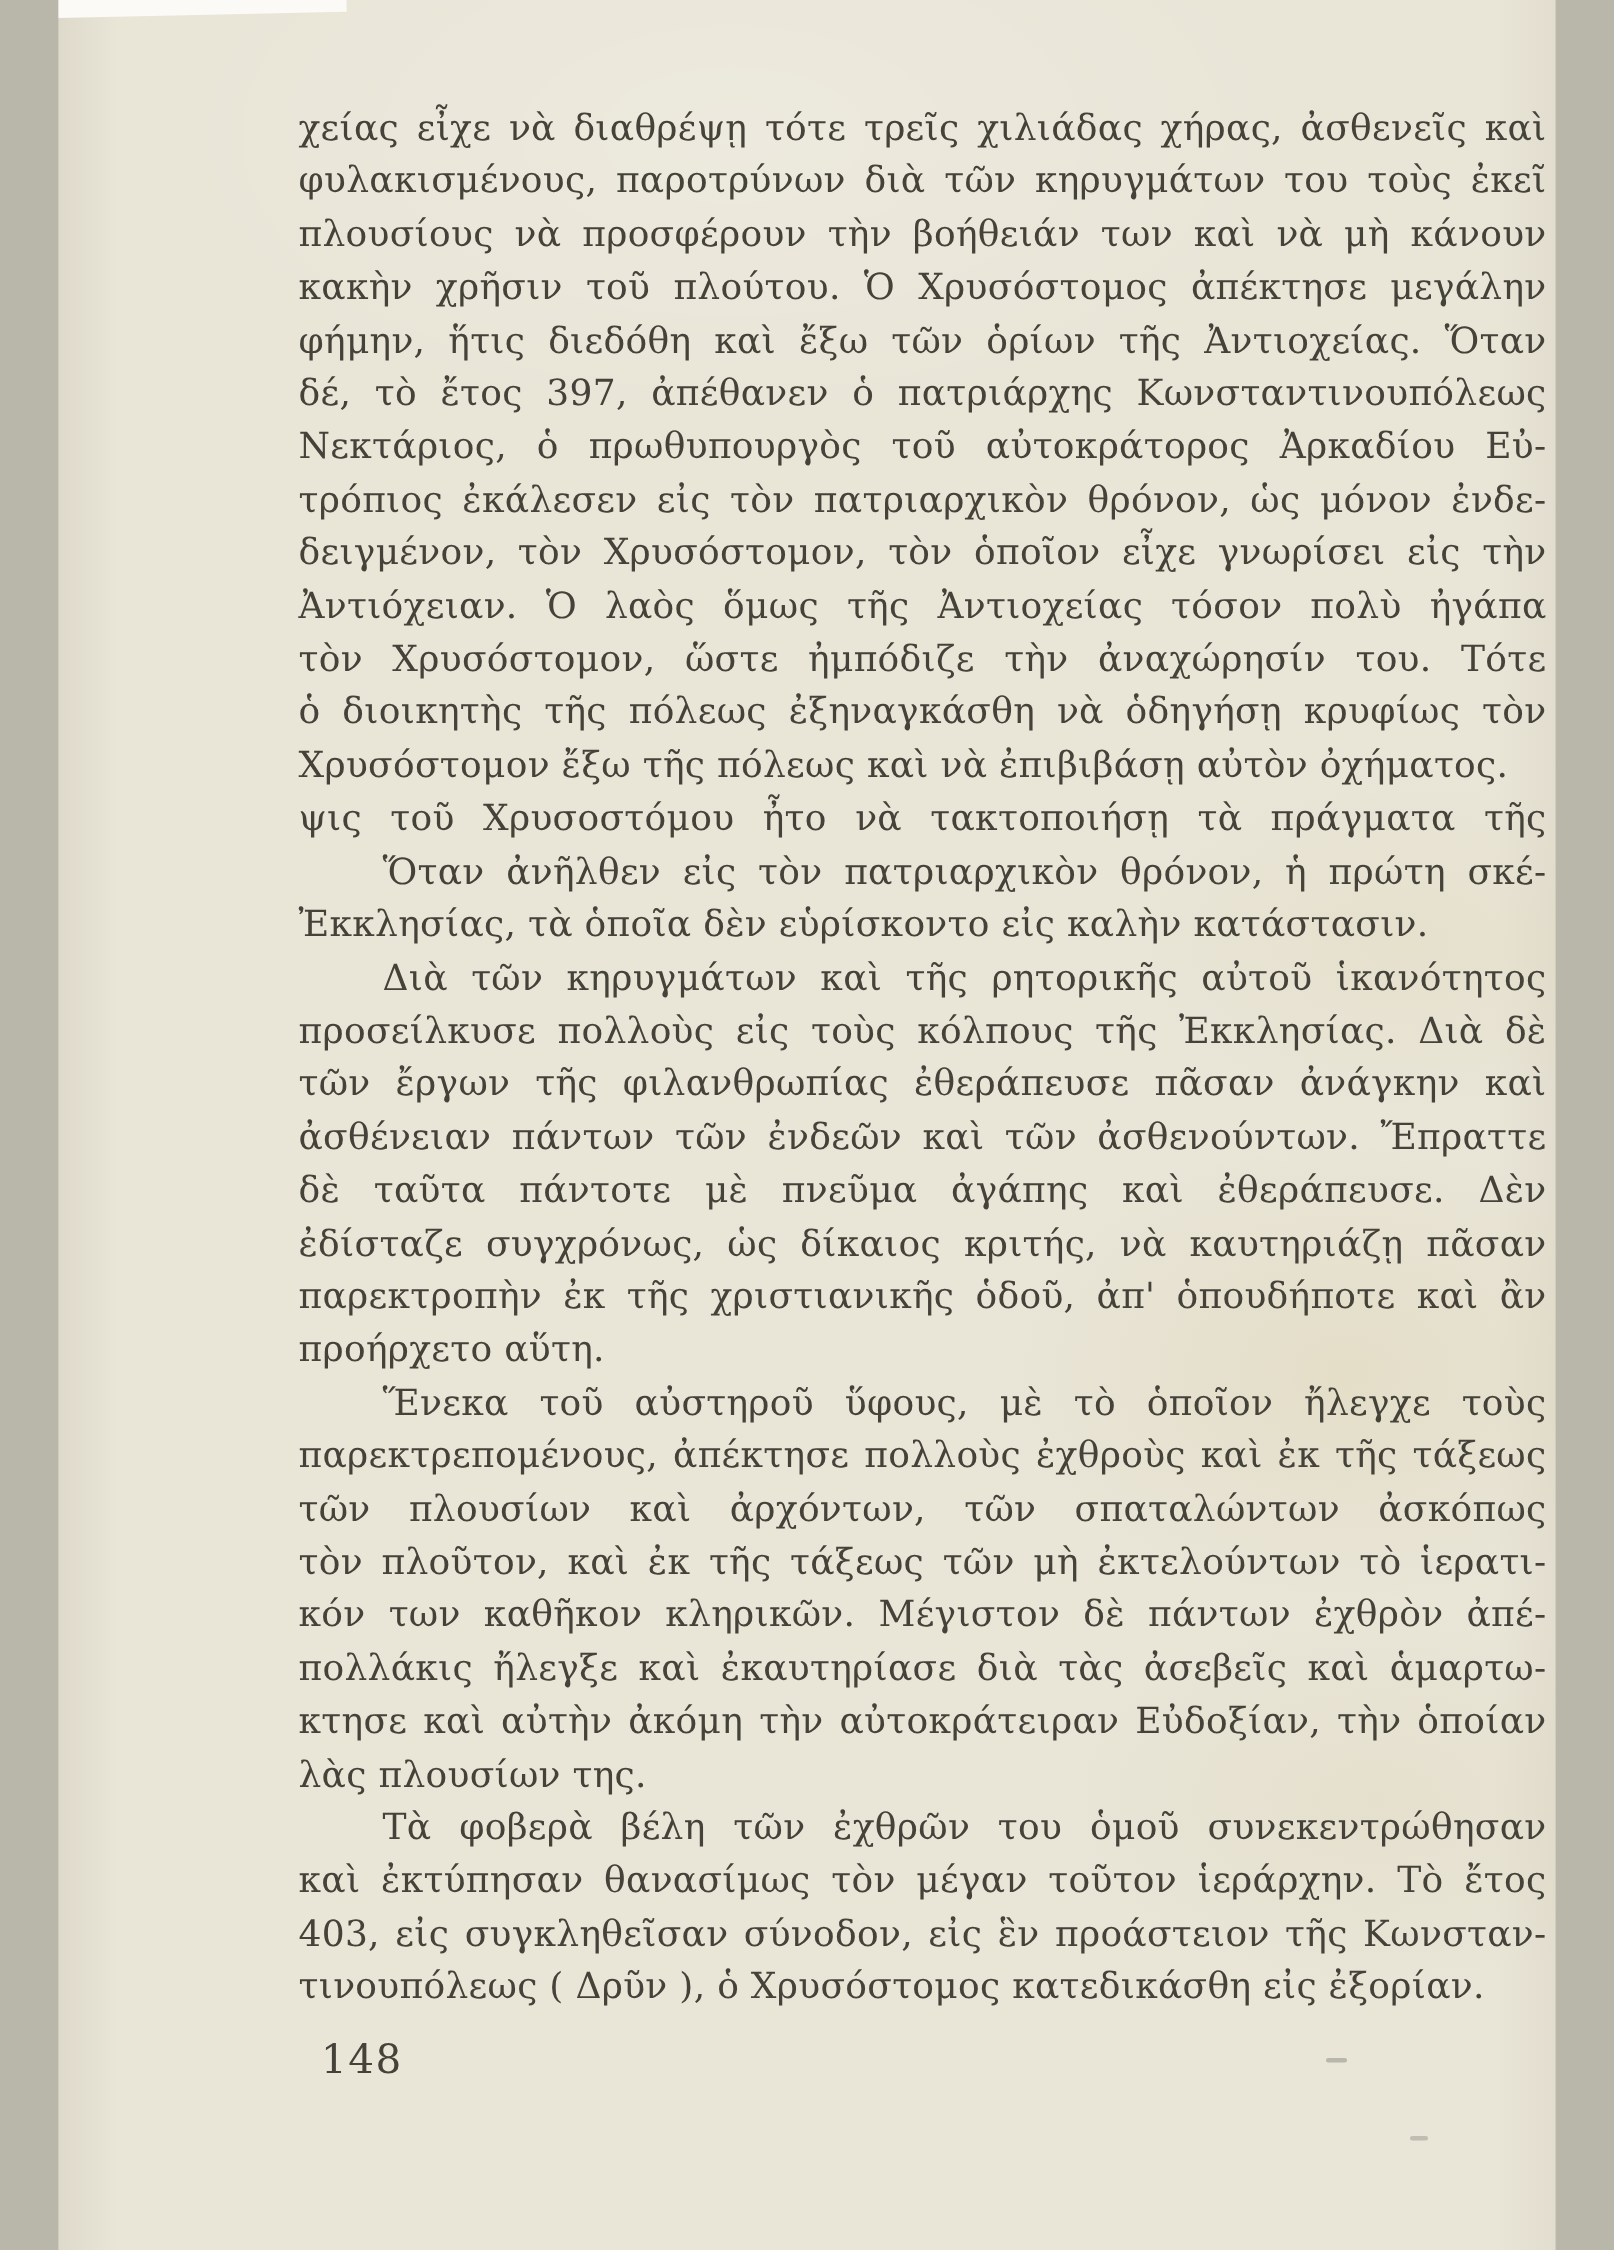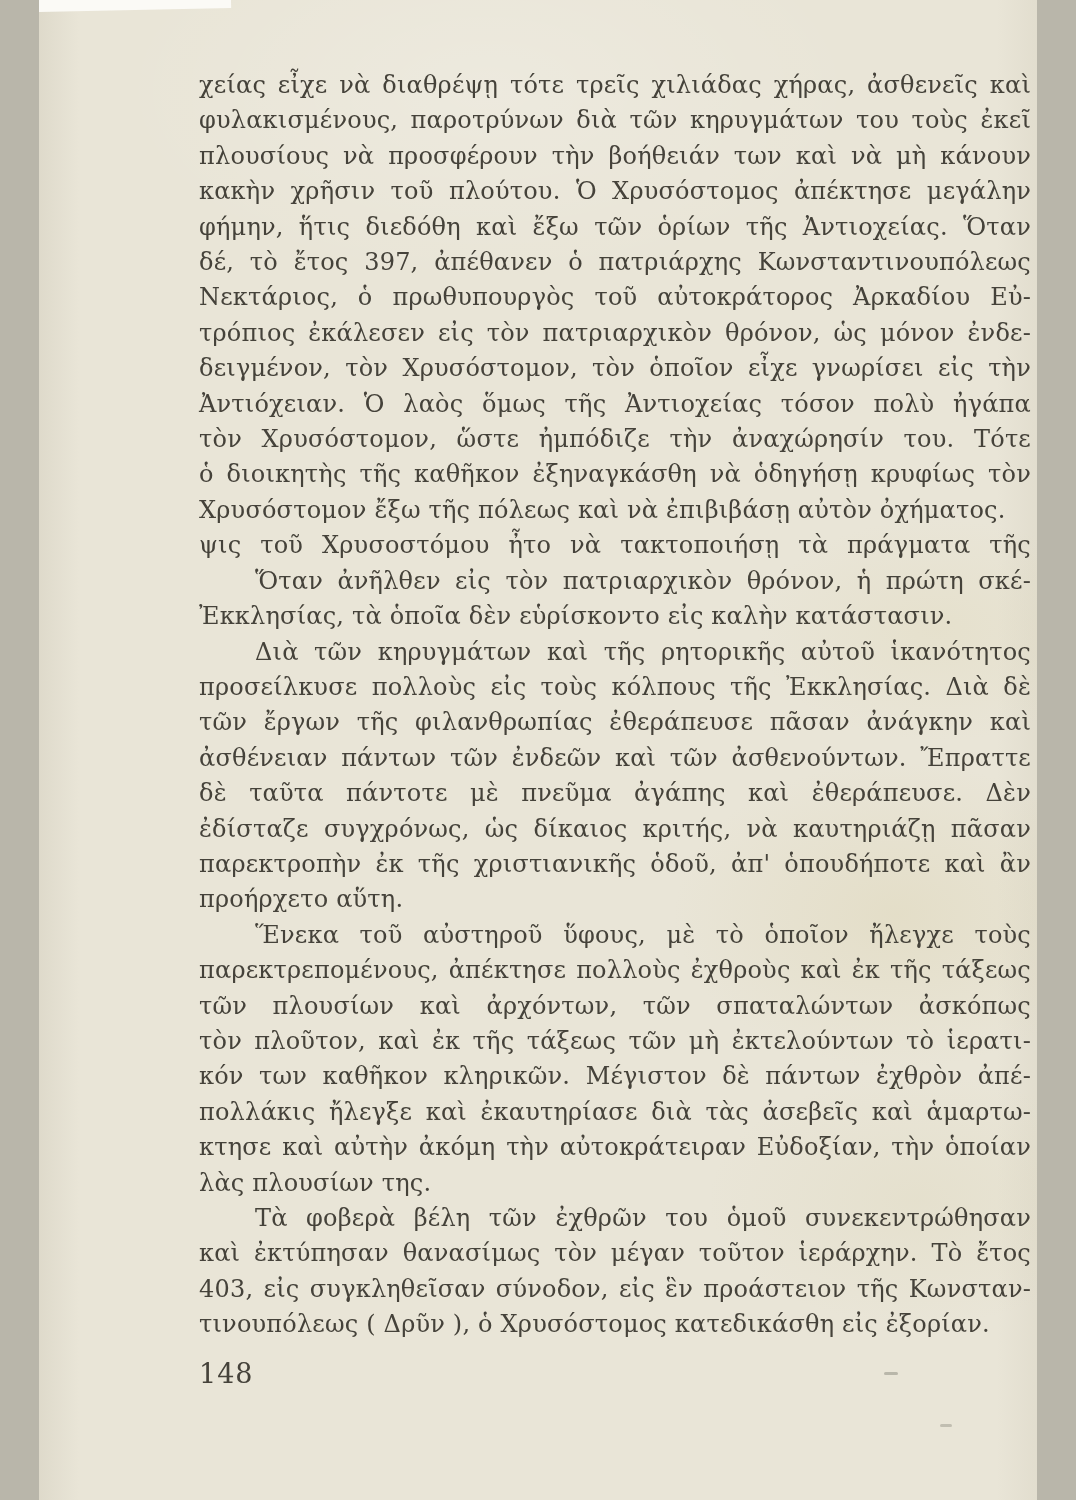--- a/index.html
+++ b/index.html
@@ -49,21 +49,21 @@
   }
   .line-last {
     text-align-last: left;
   }
   .line-indent {
     padding-left: 56px;
   }
   .page-number {
     position: absolute;
     top: 1358px;
-    left: 160px;
+    left: 175px;
     font-size: 27px;
     letter-spacing: 1px;
     color: #45423a;
   }
   .scan-dash {
     position: absolute;
     height: 3px;
     background: #9a978c;
     border-radius: 2px;
   }
@@ -82,21 +82,21 @@
         <div class="line">φυλακισμένους, παροτρύνων διὰ τῶν κηρυγμάτων του τοὺς ἐκεῖ</div>
         <div class="line">πλουσίους νὰ προσφέρουν τὴν βοήθειάν των καὶ νὰ μὴ κάνουν</div>
         <div class="line">κακὴν χρῆσιν τοῦ πλούτου. Ὁ Χρυσόστομος ἀπέκτησε μεγάλην</div>
         <div class="line">φήμην, ἥτις διεδόθη καὶ ἔξω τῶν ὁρίων τῆς Ἀντιοχείας. Ὅταν</div>
         <div class="line">δέ, τὸ ἔτος 397, ἀπέθανεν ὁ πατριάρχης Κωνσταντινουπόλεως</div>
         <div class="line">Νεκτάριος, ὁ πρωθυπουργὸς τοῦ αὐτοκράτορος Ἀρκαδίου Εὐ-</div>
         <div class="line">τρόπιος ἐκάλεσεν εἰς τὸν πατριαρχικὸν θρόνον, ὡς μόνον ἐνδε-</div>
         <div class="line">δειγμένον, τὸν Χρυσόστομον, τὸν ὁποῖον εἶχε γνωρίσει εἰς τὴν</div>
         <div class="line">Ἀντιόχειαν. Ὁ λαὸς ὅμως τῆς Ἀντιοχείας τόσον πολὺ ἠγάπα</div>
         <div class="line">τὸν Χρυσόστομον, ὥστε ἠμπόδιζε τὴν ἀναχώρησίν του. Τότε</div>
-        <div class="line">ὁ διοικητὴς τῆς καθῆκον ἐξηναγκάσθη νὰ ὁδηγήσῃ κρυφίως τὸν</div>
+        <div class="line">ὁ διοικητὴς τῆς πόλεως ἐξηναγκάσθη νὰ ὁδηγήσῃ κρυφίως τὸν</div>
         <div class="line line-last">Χρυσόστομον ἔξω τῆς πόλεως καὶ νὰ ἐπιβιβάσῃ αὐτὸν ὀχήματος.</div>
       </div>
       <div class="paragraph">
         <div class="line">ψις τοῦ Χρυσοστόμου ἦτο νὰ τακτοποιήσῃ τὰ πράγματα τῆς</div>
         <div class="line line-indent">Ὅταν ἀνῆλθεν εἰς τὸν πατριαρχικὸν θρόνον, ἡ πρώτη σκέ-</div>
         <div class="line line-last">Ἐκκλησίας, τὰ ὁποῖα δὲν εὑρίσκοντο εἰς καλὴν κατάστασιν.</div>
       </div>
       <div class="paragraph">
         <div class="line line-indent">Διὰ τῶν κηρυγμάτων καὶ τῆς ρητορικῆς αὐτοῦ ἱκανότητος</div>
         <div class="line">προσείλκυσε πολλοὺς εἰς τοὺς κόλπους τῆς Ἐκκλησίας. Διὰ δὲ</div>

